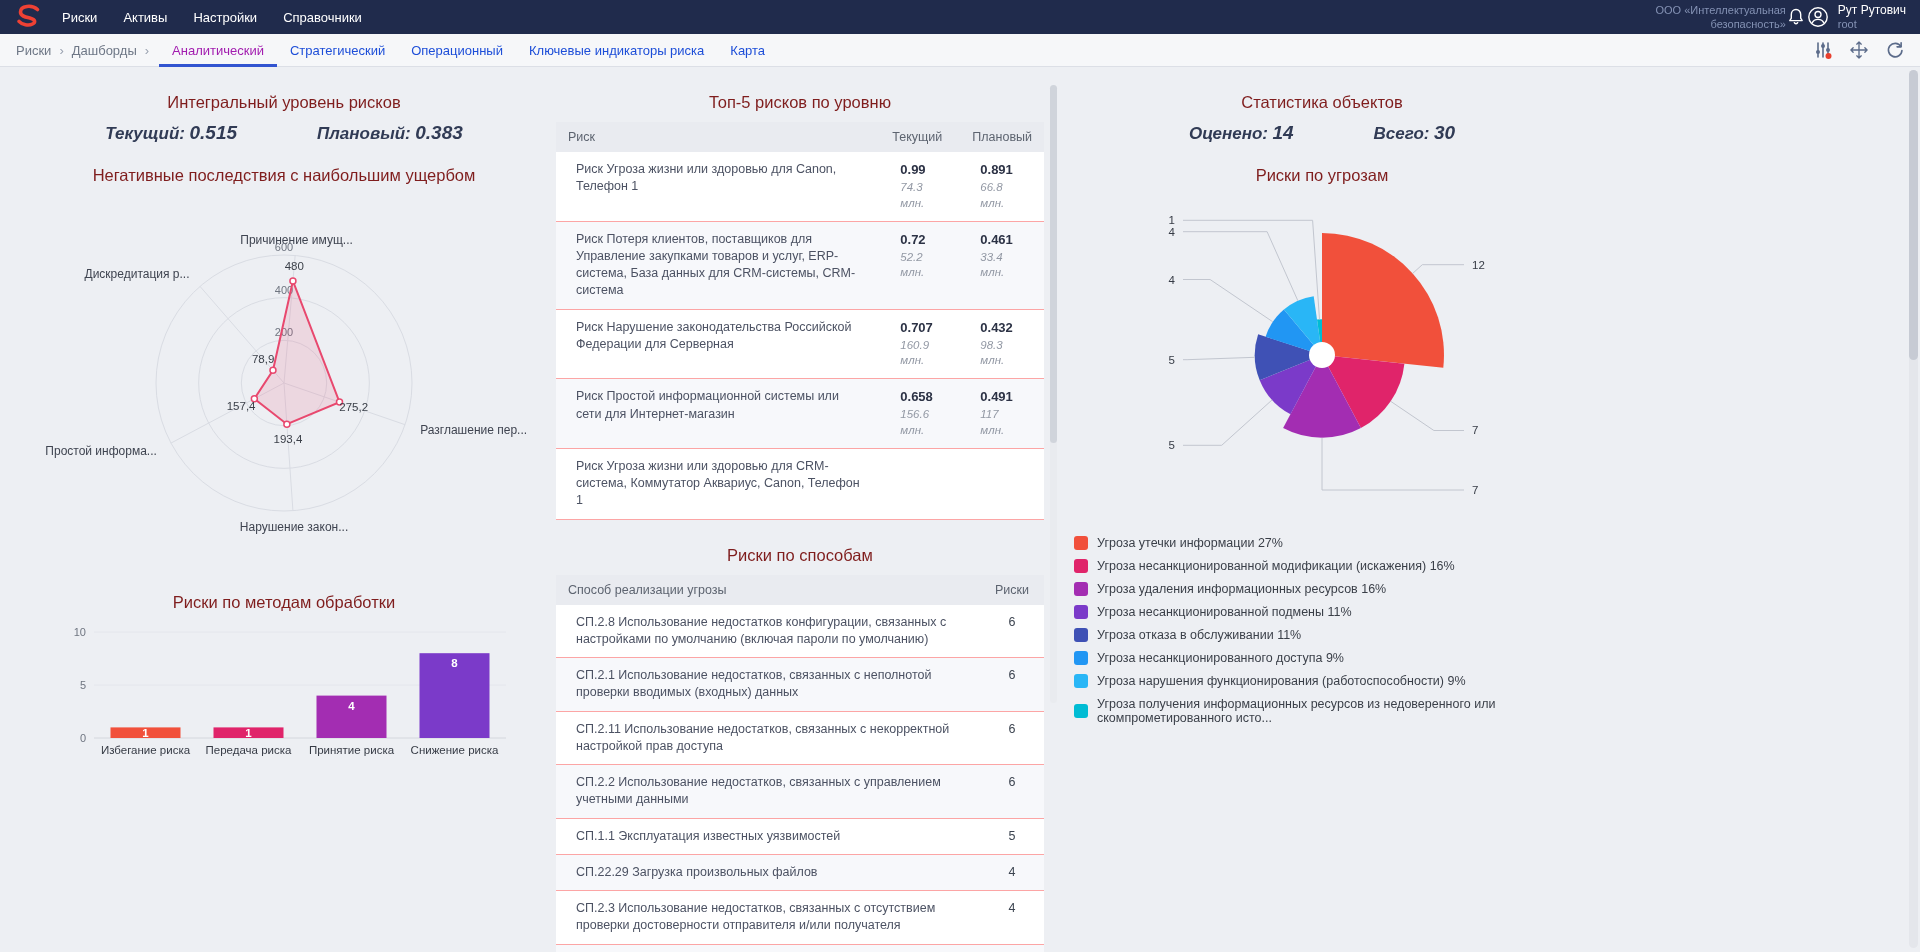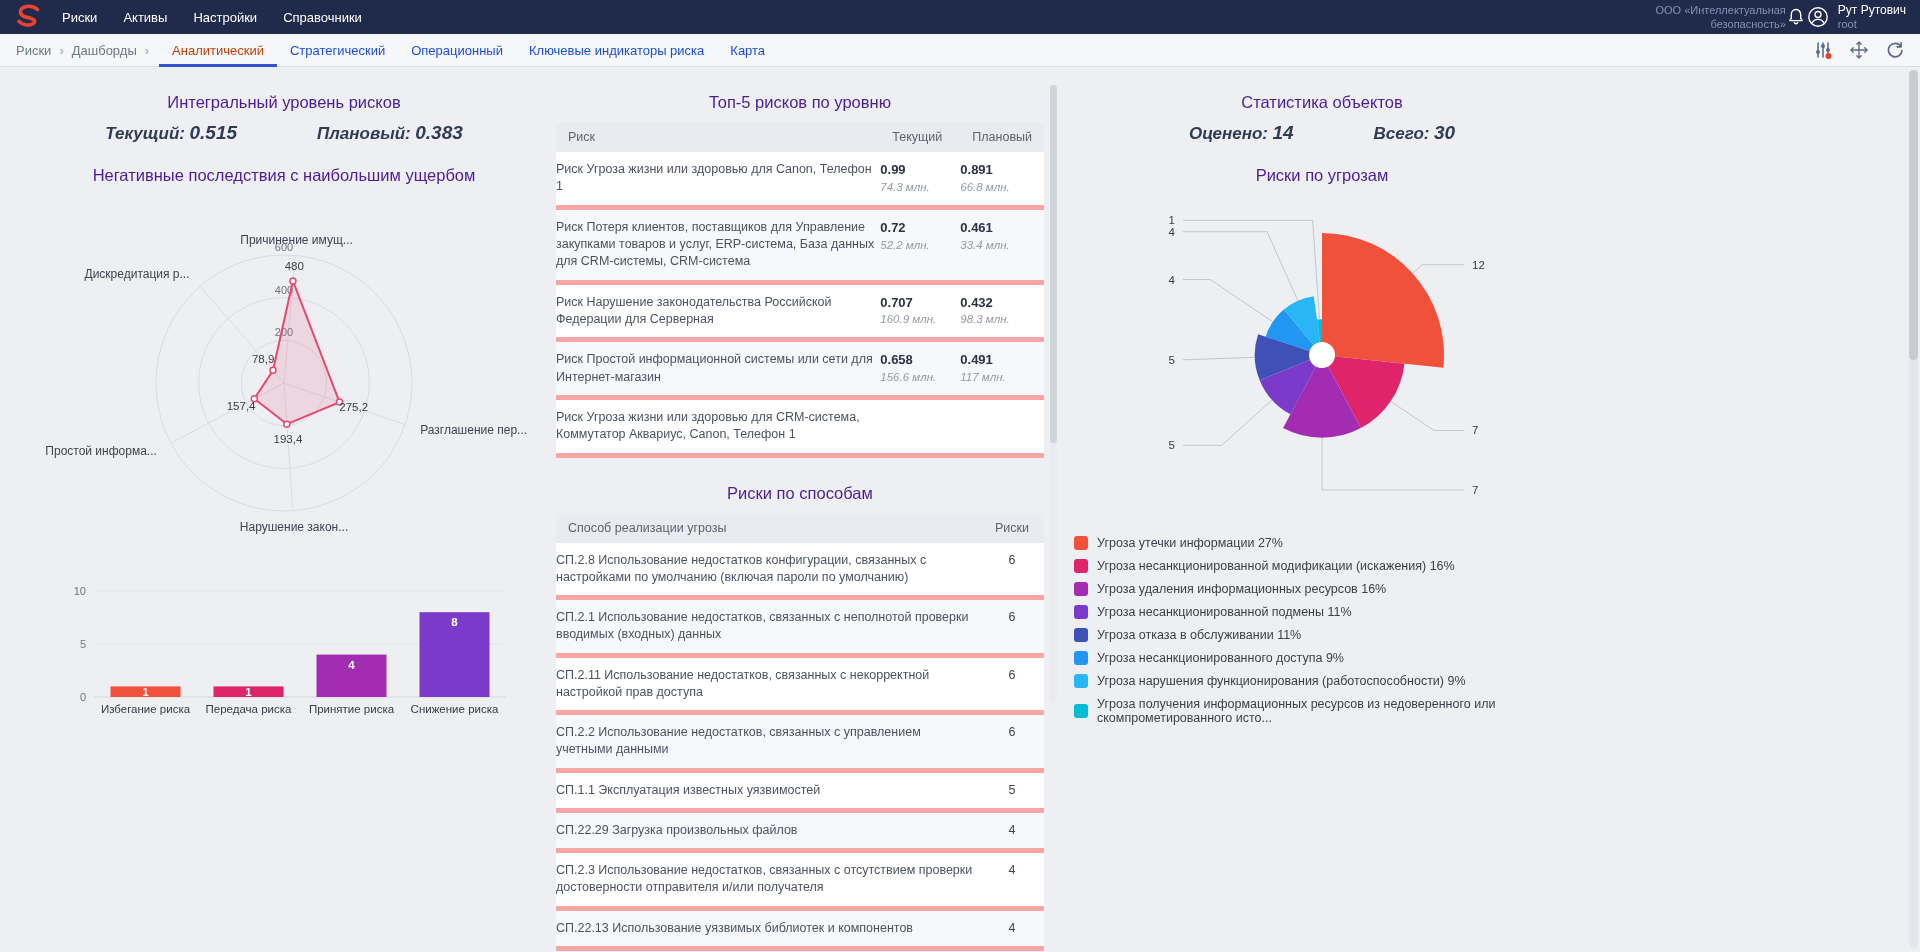--- a/index.html
+++ b/index.html
@@ -18,39 +18,39 @@
   .uname{color:#ffffff;font-size:12px;line-height:1.15}
   .urole{color:#8492b4;font-size:11px;line-height:1.15}
 
   
   .subnav{height:33px;background:#f6f7f9;border-bottom:1px solid #dcdfe6;display:flex;align-items:center;padding:0 16px}
   .breadcrumb{display:flex;align-items:center;font-size:13px;color:#6e7786}
   .crumb{color:#6e7786;text-decoration:none}
   .sep{margin:0 8px;color:#9aa2b0}
   .tabs{display:flex;align-items:stretch;height:33px;margin-left:2px}
   .tab{padding:0 13px;line-height:33px;font-size:13px;color:#1d4ed8;text-decoration:none}
-  .tab.active{color:#c2410c;box-shadow:inset 0 -3px 0 #3254d0}
+  .tab.active{color:#a21caf;box-shadow:inset 0 -3px 0 #3254d0}
   .subnav-icons{margin-left:auto;display:flex;align-items:center;gap:18px}
   .icon-btn{display:flex;align-items:center}
 
   
   .content{display:flex;align-items:flex-start;padding:16px 0 0 58px}
   .col-left{width:452px;margin-right:46px}
   .col-mid{width:488px;margin-right:28px;position:relative}
   .col-right{width:500px}
-  .sec-title{text-align:center;font-size:16.5px;font-weight:500;color:#4c1d95;margin:10px 0 10px}
+  .sec-title{text-align:center;font-size:16.5px;font-weight:500;color:#7f1d1d;margin:10px 0 10px}
   .stats-row{display:flex;justify-content:center;gap:80px;margin:6px 0 10px}
   .stat{font-style:italic;color:#313b55;white-space:nowrap}
   .stat-label{font-size:17px;font-weight:700}
   .stat-value{font-size:19px;font-weight:700}
 
   
   .tbl{width:100%;border-collapse:collapse;font-size:12.5px;background:#ffffff;margin-bottom:26px}
   .tbl th{background:#e9ebf0;color:#5d6470;font-weight:400;text-align:left;padding:8px 12px}
-  .tbl td{padding:9px 0;border-bottom:5px solid #fca5a5;vertical-align:top;line-height:1.38;color:#4c5263}
+  .tbl td{padding:9px 20px;border-bottom:1px solid #fca5a5;vertical-align:top;line-height:1.38;color:#4c5263}
   .tbl tbody tr:nth-child(even){background:#f7f8fb}
   .tbl-top5 th:nth-child(2),.tbl-top5 th:nth-child(3){width:80px}
   .tbl-methods th:nth-child(2){width:64px;text-align:center}
   td.count{text-align:center;color:#3c4450}
   .num{font-weight:700;color:#2c3245;font-size:13px}
   .sub{font-style:italic;color:#9298a4;font-size:11.5px;margin-top:1px}
 
   
   svg{overflow:visible;display:block}
   #radar-svg{margin:4px auto 0}
@@ -196,20 +196,21 @@
         <circle cx="234.9247480573602" cy="85.98966291540525" r="3" fill="#ffffff" stroke="#e8486e" stroke-width="1.5"></circle>
         <text x="236.23208419857508" y="75.04674244402906" text-anchor="middle" class="radar-value-label">480</text>
         <circle cx="281.5107652277188" cy="207.11388930274336" r="3" fill="#ffffff" stroke="#e8486e" stroke-width="1.5"></circle>
         <text x="295.6935438617086" y="215.9974116196007" text-anchor="middle" class="radar-value-label">275,2</text>
         <circle cx="228.87805909805095" cy="229.15816262832" r="3" fill="#ffffff" stroke="#e8486e" stroke-width="1.5"></circle>
         <text x="229.92440620421283" y="248.12162338221736" text-anchor="middle" class="radar-value-label">193,4</text>
         <circle cx="196.35179709525437" cy="203.7642291162665" r="3" fill="#ffffff" stroke="#e8486e" stroke-width="1.5"></circle>
         <text x="183.10758320237045" y="214.80630255805488" text-anchor="middle" class="radar-value-label">157,4</text>
       </svg>
 
+    <h2 class="sec-title" style="margin-top:18px" data-interactable="false">Риски по методам обработки</h2>
     <svg id="bar-svg" width="452" height="150" data-interactable="false">
         <line x1="36" y1="116" x2="448" y2="116" stroke="#d4d7dd"></line>
         <text x="28" y="120" text-anchor="end" class="bar-tick">0</text>
         <line x1="36" y1="63" x2="448" y2="63" stroke="#e4e6ec"></line>
         <text x="28" y="67" text-anchor="end" class="bar-tick">5</text>
         <line x1="36" y1="10" x2="448" y2="10" stroke="#e4e6ec"></line>
         <text x="28" y="14" text-anchor="end" class="bar-tick">10</text>
         <rect x="52.5" y="105.4" width="70" height="10.600000000000001" fill="#f1503b"></rect>
         <text x="87.5" y="115" text-anchor="middle" class="bar-value">1</text>
         <text x="87.5" y="132" text-anchor="middle" class="bar-cat">Избегание риска</text>

